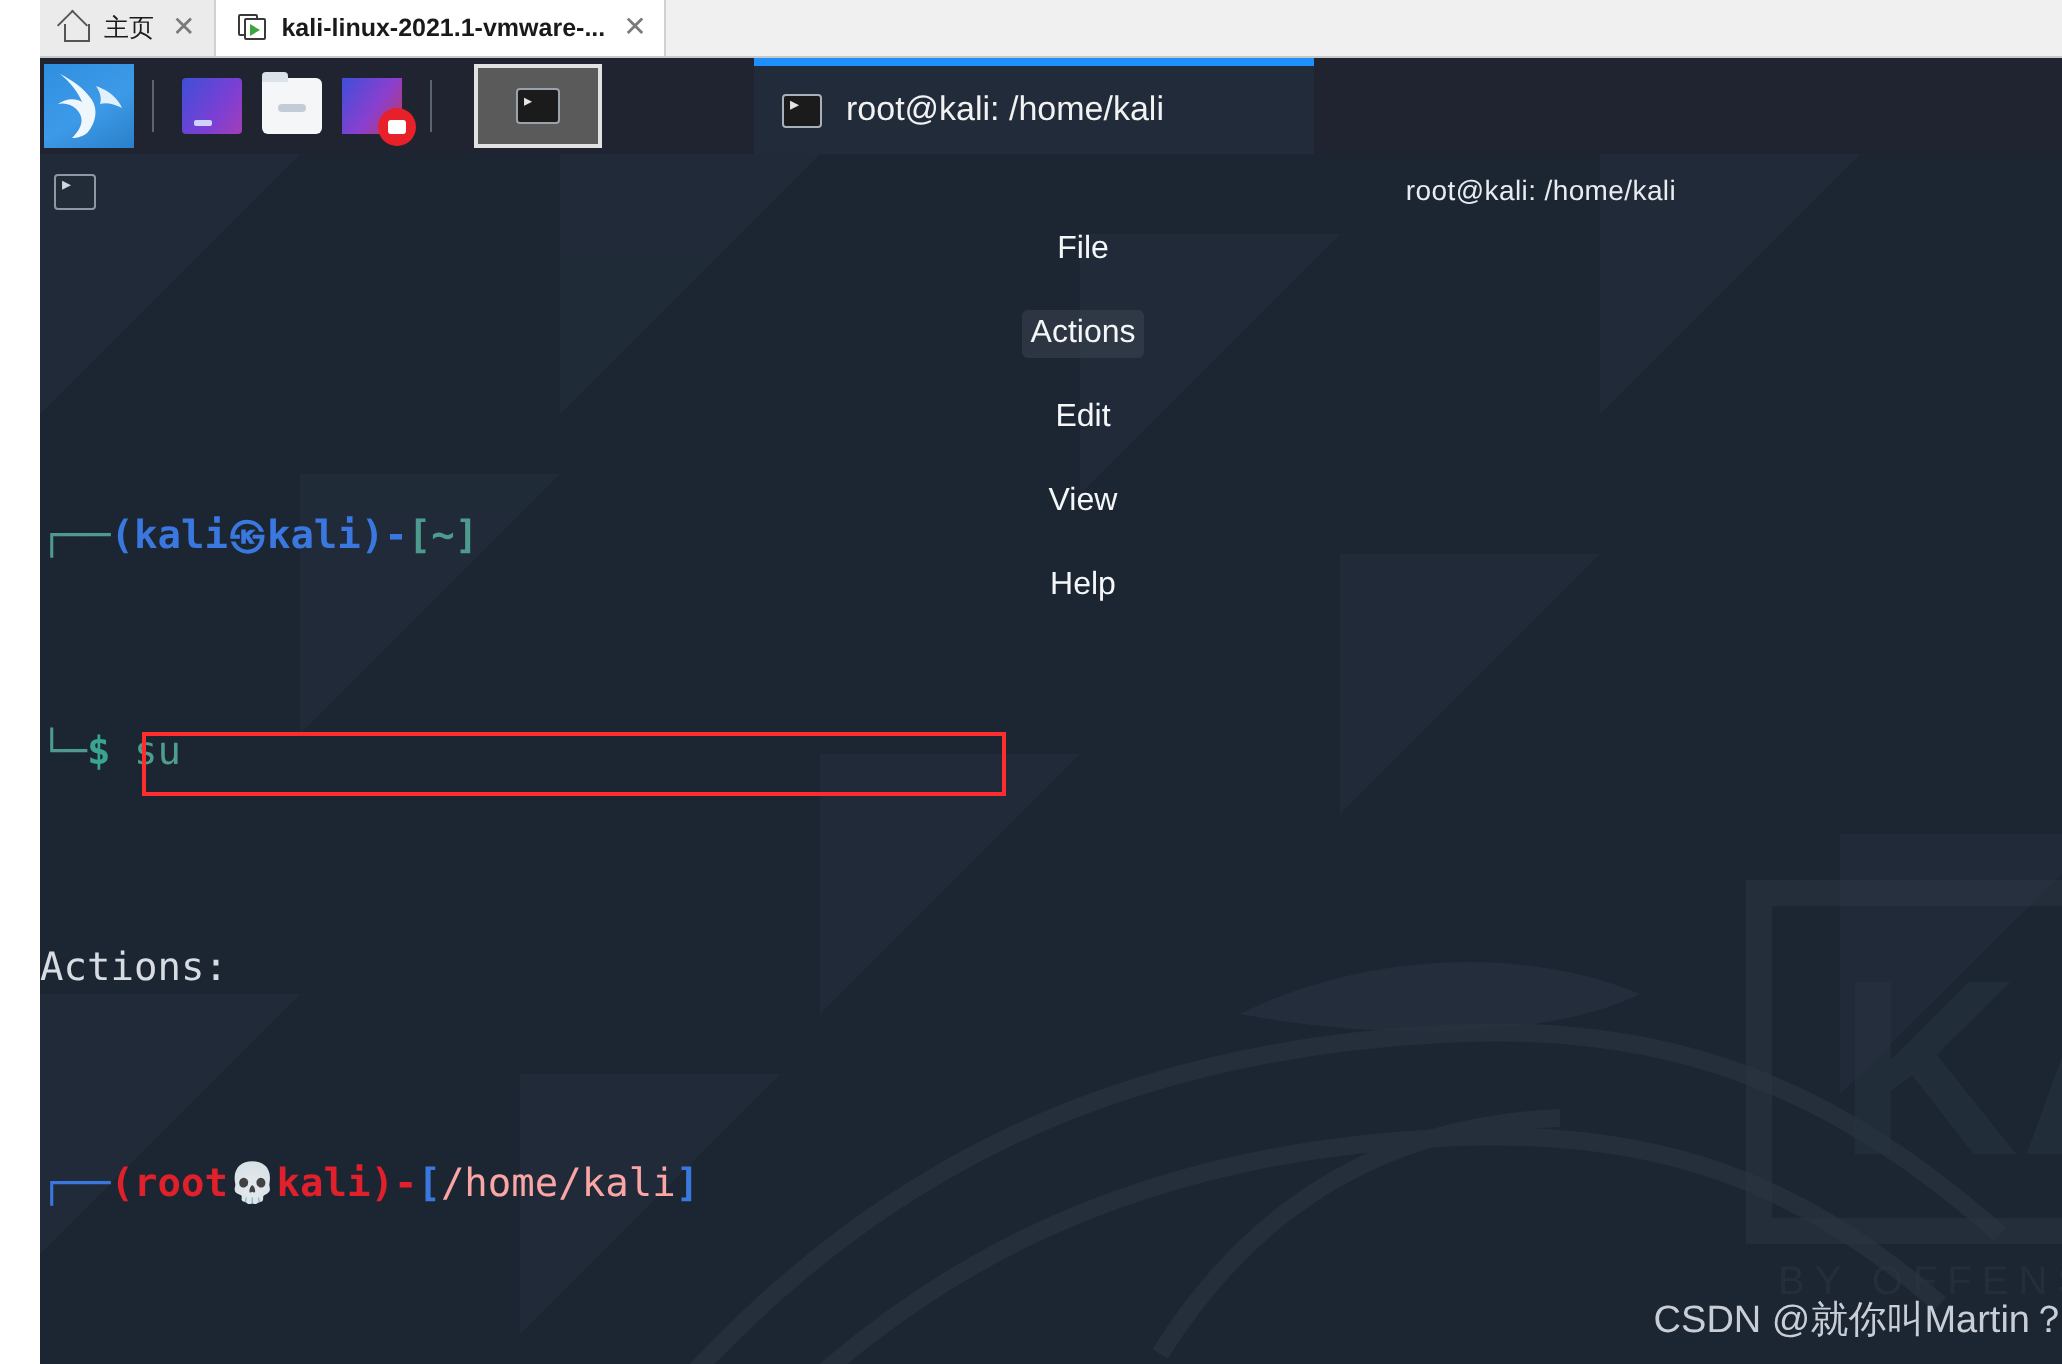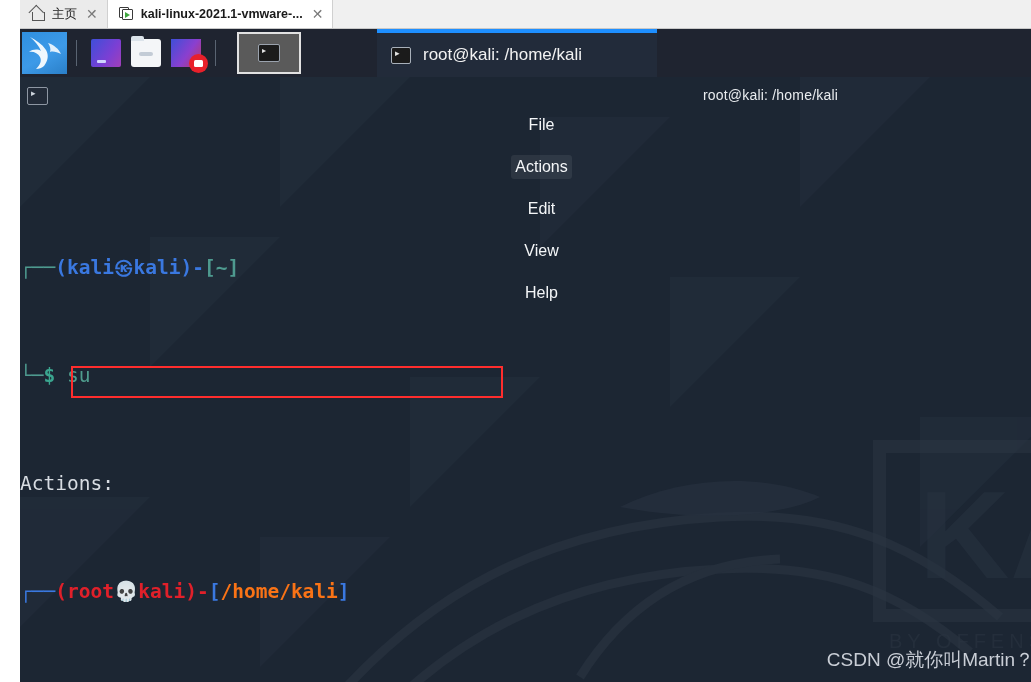--- a/index.html
+++ b/index.html
@@ -186,21 +186,21 @@
     line-height: 27px;
     color: #d7dce2;
     white-space: pre;
   }
   .ln { position: relative; padding-left: 0; }
   .c-blue   { color: #3a78e0; font-weight: bold; }
   .c-green  { color: #4e9a8f; font-weight: bold; }
   .c-greenb { color: #3aa58f; font-weight: bold; }
   .c-cmdgrn { color: #4f9d8e; }
   .c-red    { color: #e0202a; font-weight: bold; }
-  .c-white  { color: #f97316; font-weight: bold; }
+  .c-white  { color: #fca5a5; font-weight: normal; }
   .redbox {
     position: absolute; left: 51px; top: 289px;
     width: 432px; height: 32px;
     border: 2.5px solid #ff2d2d;
     pointer-events: none;
   }
 
   
   .kalimark {
     position: absolute; right: -52px; bottom: 18px;

